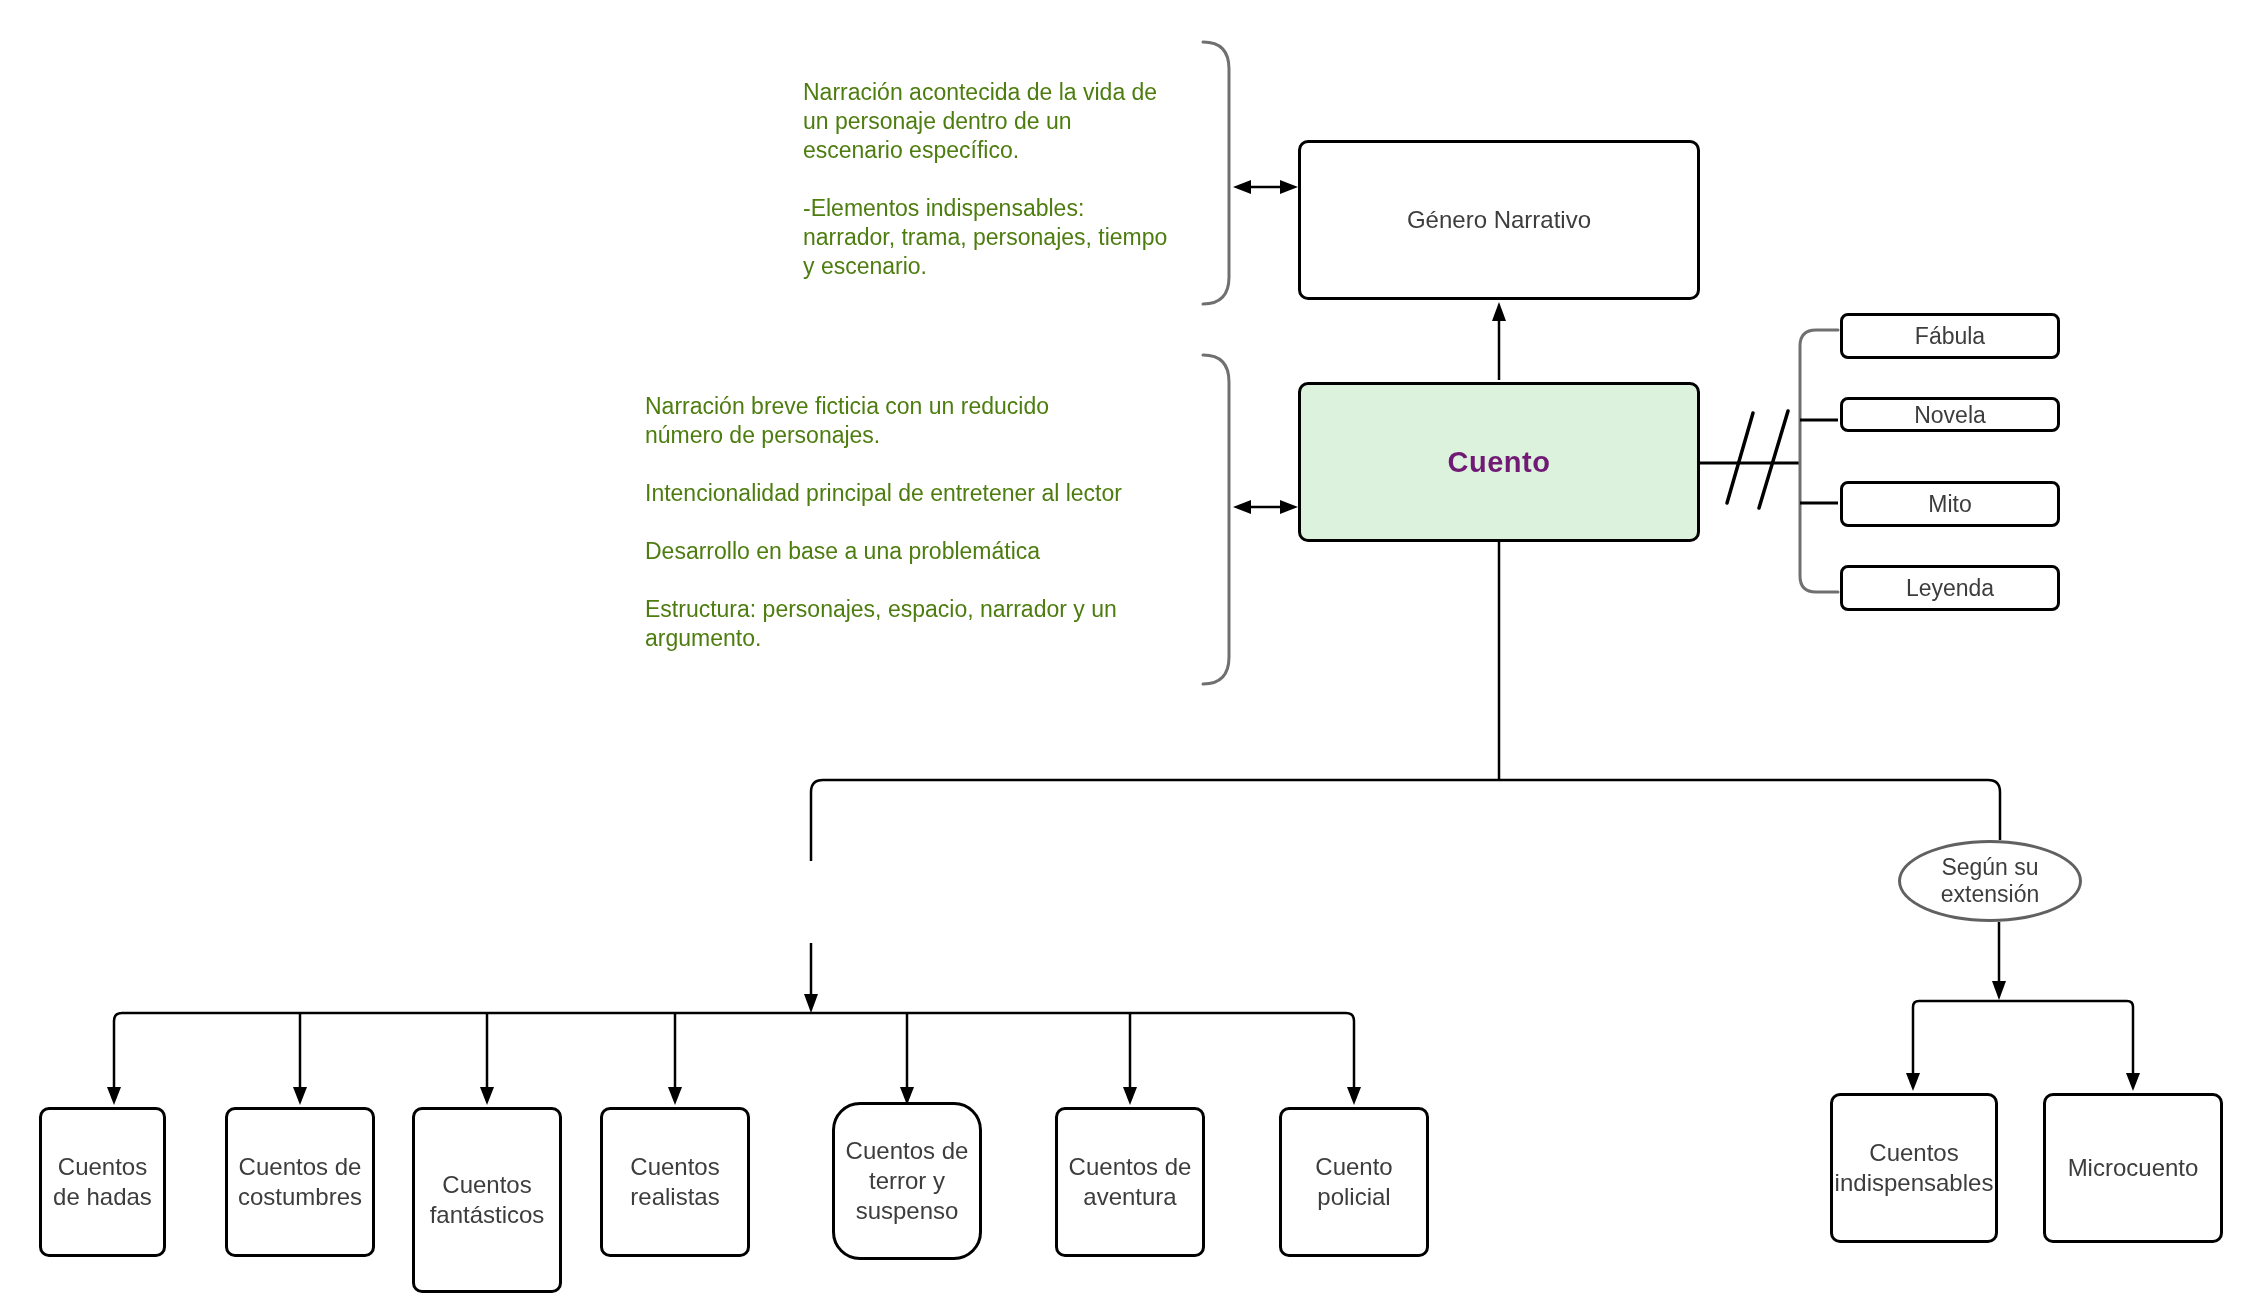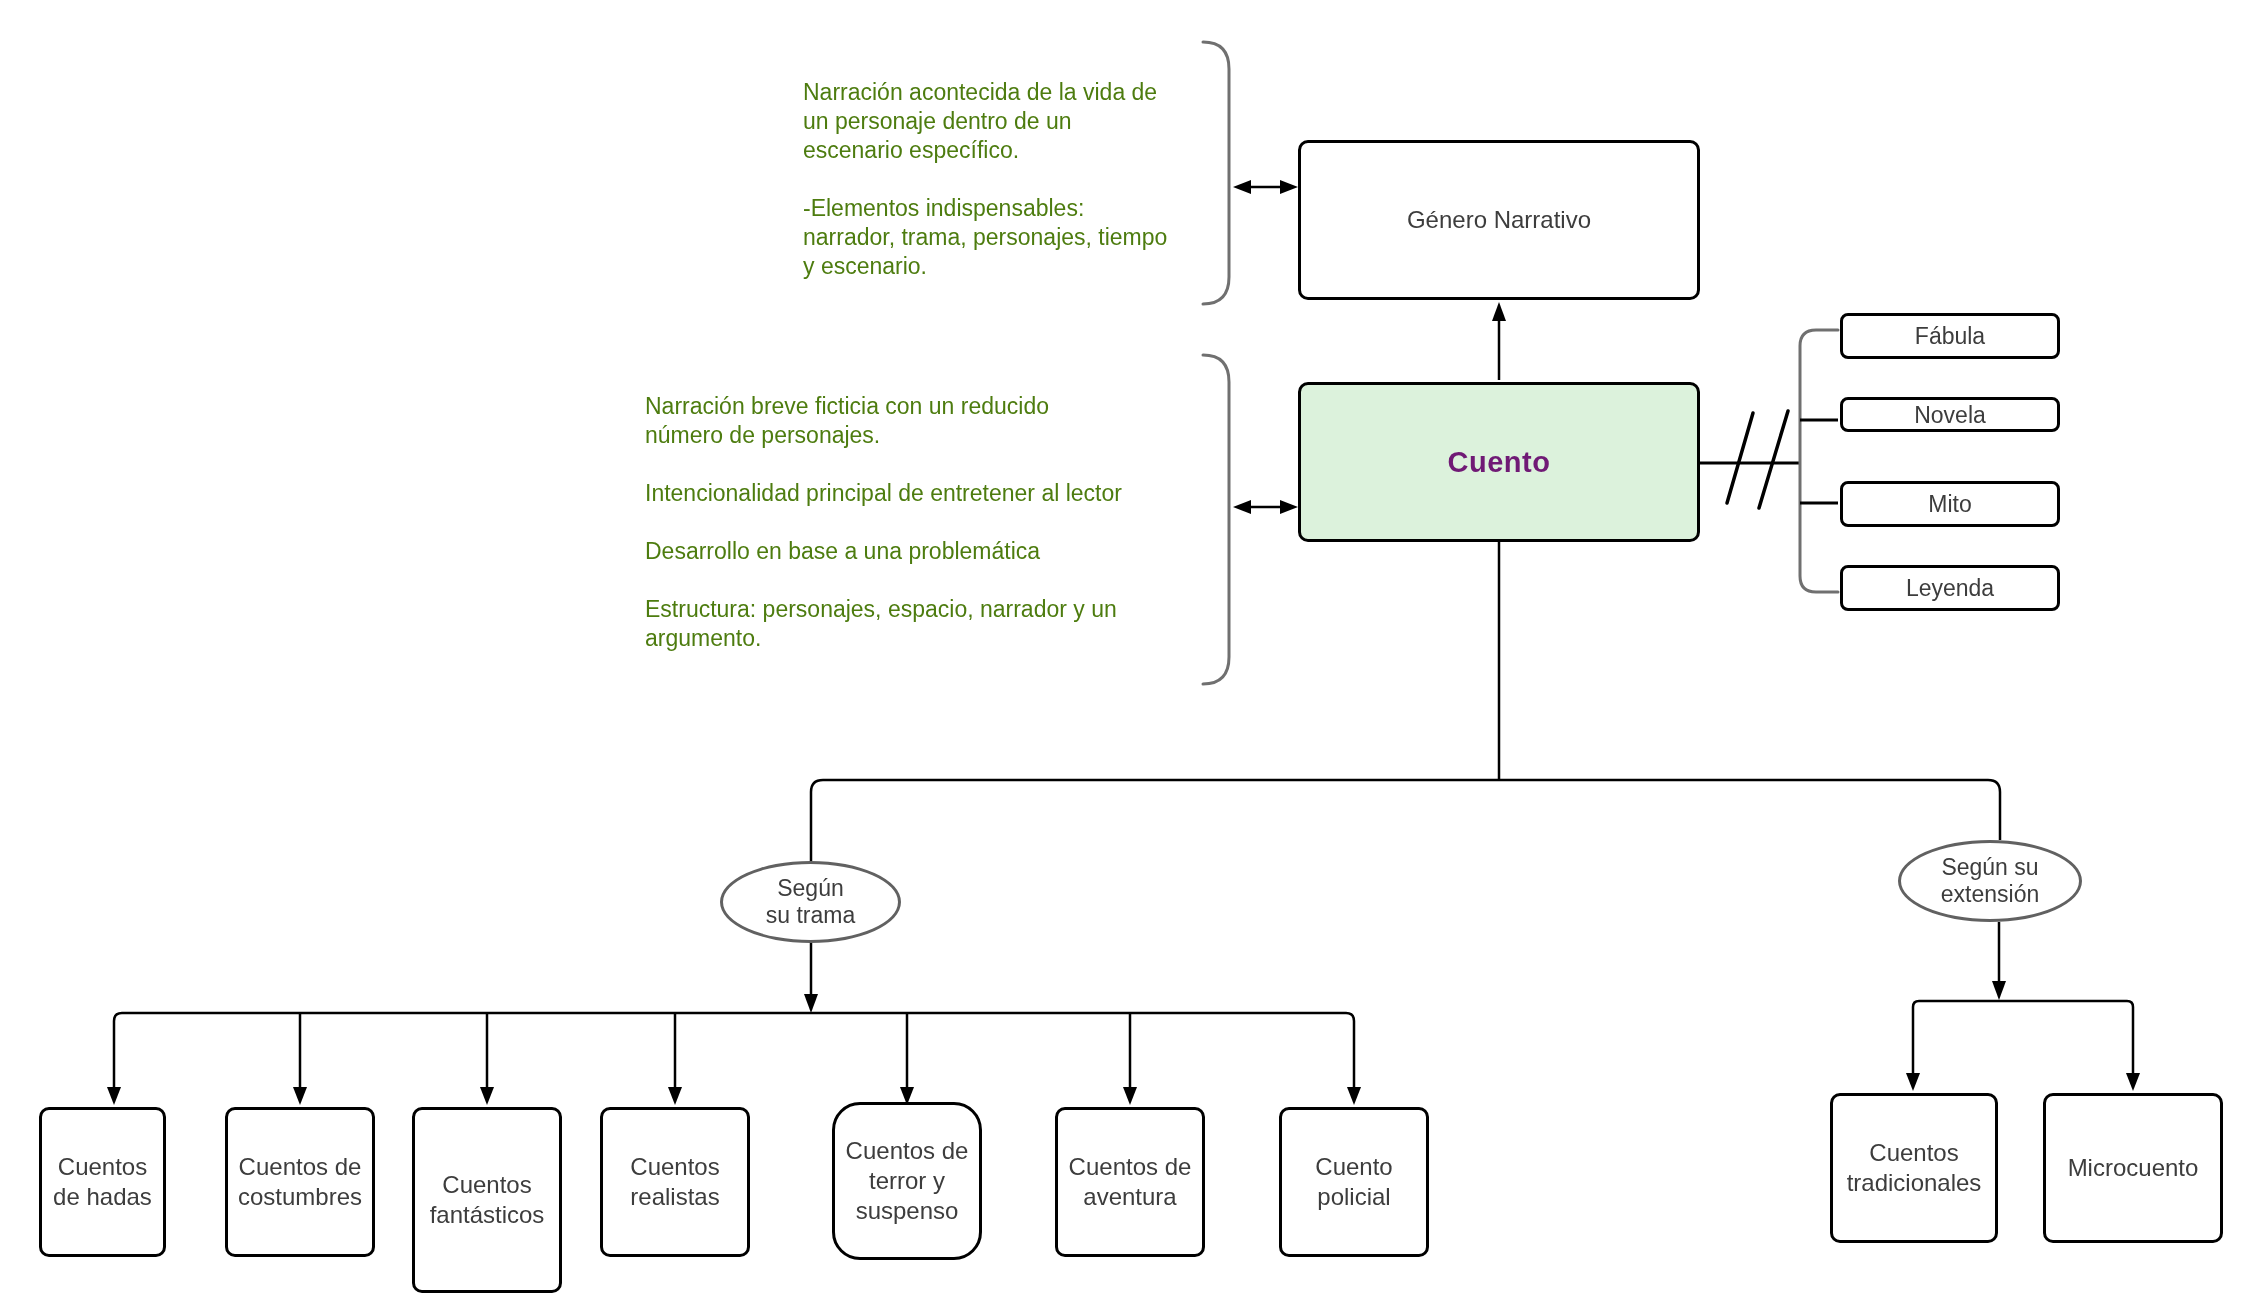--- a/index.html
+++ b/index.html
@@ -177,22 +177,20 @@
   <div class="node small" style="left:1840px; top:397px; width:220px; height:35px;">
     <span>Novela</span>
   </div>
   <div class="node small" style="left:1840px; top:481px; width:220px; height:46px;">
     <span>Mito</span>
   </div>
   <div class="node small" style="left:1840px; top:565px; width:220px; height:46px;">
     <span>Leyenda</span>
   </div>
 
-  <div class="ellipse" style="left:720px; top:861px; width:181px; height:82px;">Según
-su trama</div>
 
   <div class="ellipse" style="left:1898px; top:840px; width:184px; height:82px;">Según su
 extensión</div>
 
   <div class="node" style="left:39px; top:1107px; width:127px; height:150px;">
     <span>Cuentos de hadas</span>
   </div>
   <div class="node" style="left:225px; top:1107px; width:150px; height:150px;">
     <span>Cuentos de costumbres</span>
   </div>
@@ -206,19 +204,19 @@
     <span>Cuentos de terror y suspenso</span>
   </div>
   <div class="node" style="left:1055px; top:1107px; width:150px; height:150px;">
     <span>Cuentos de aventura</span>
   </div>
   <div class="node" style="left:1279px; top:1107px; width:150px; height:150px;">
     <span>Cuento policial</span>
   </div>
 
   <div class="node" style="left:1830px; top:1093px; width:168px; height:150px;">
-    <span>Cuentos tradicionales</span>
+    <span>Cuentos indispensables</span>
   </div>
   <div class="node" style="left:2043px; top:1093px; width:180px; height:150px;">
     <span>Microcuento</span>
   </div>
 
 </div>
 
 </body></html>

